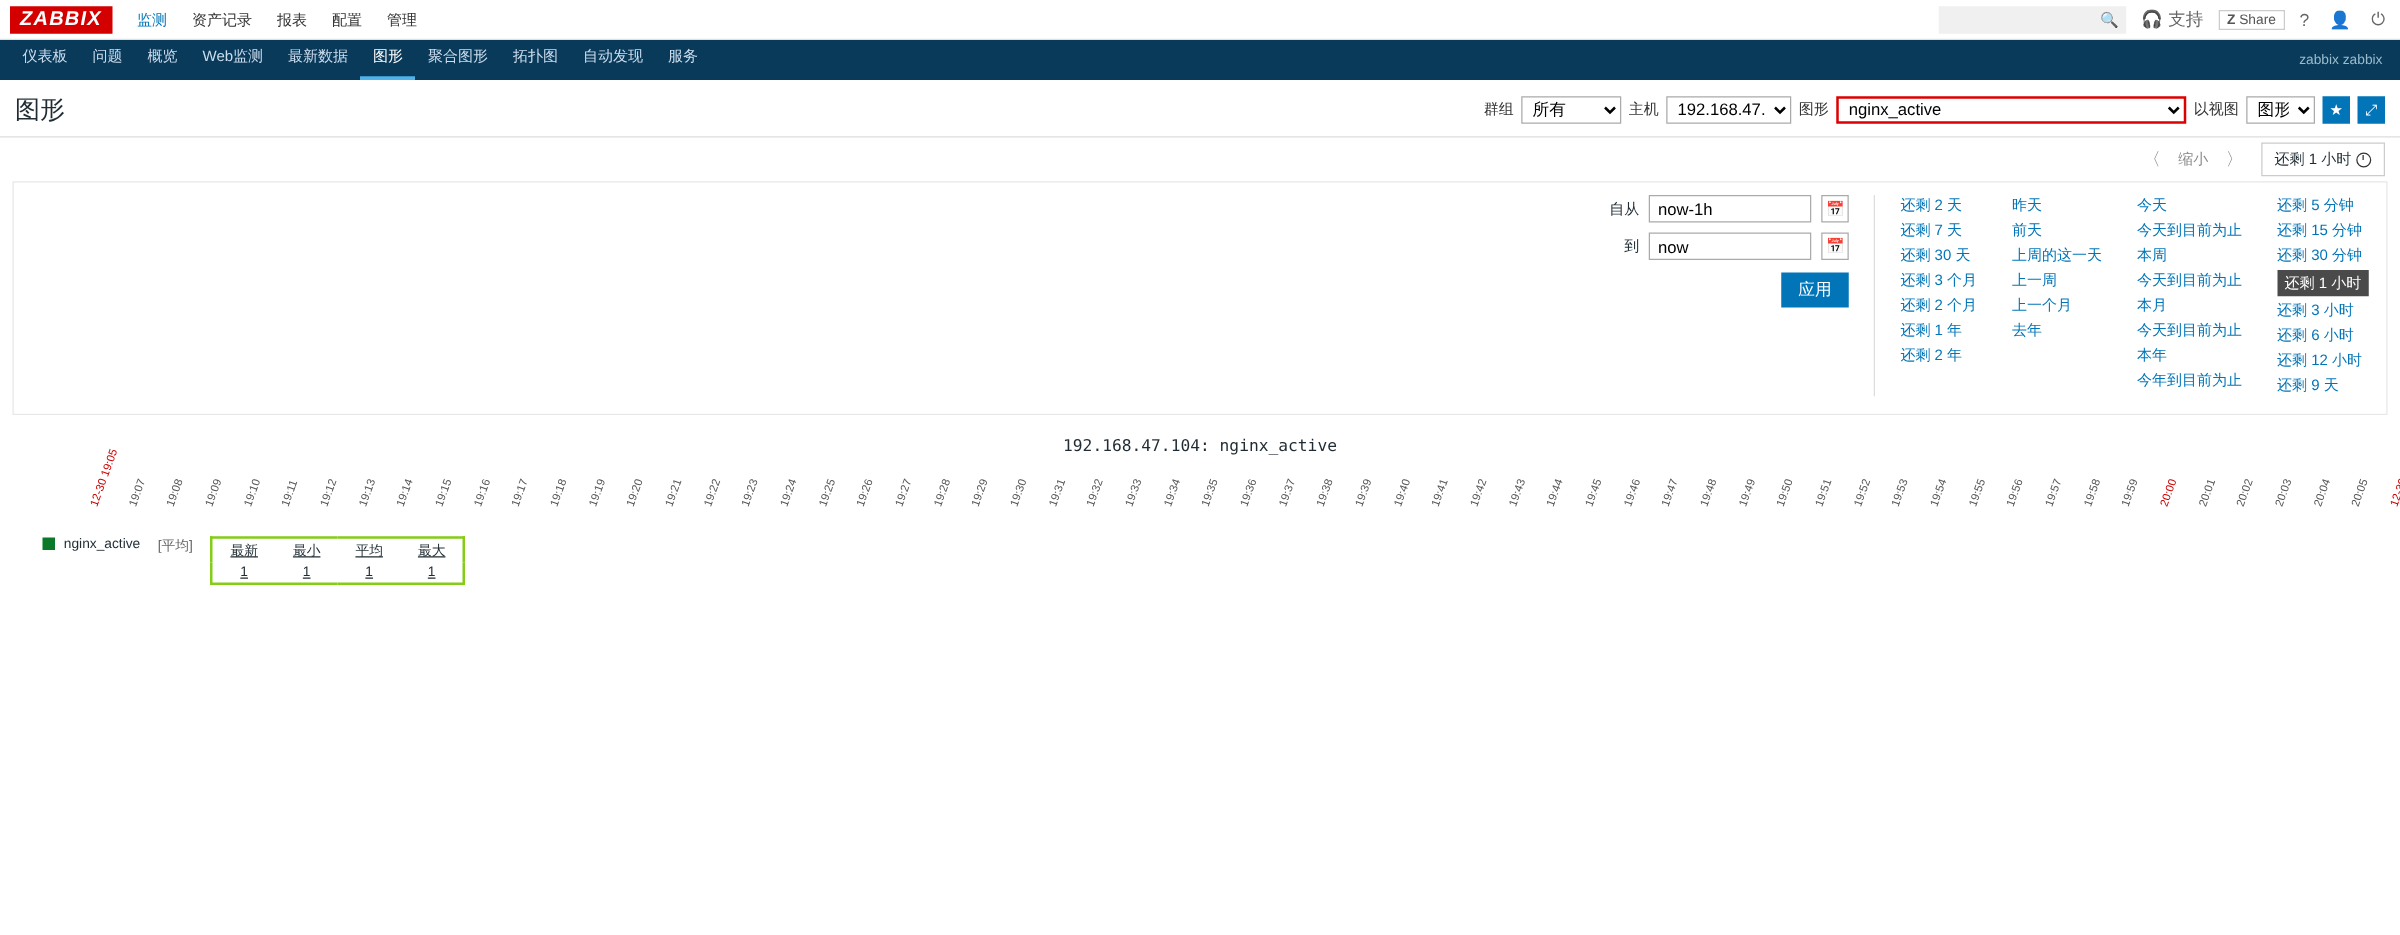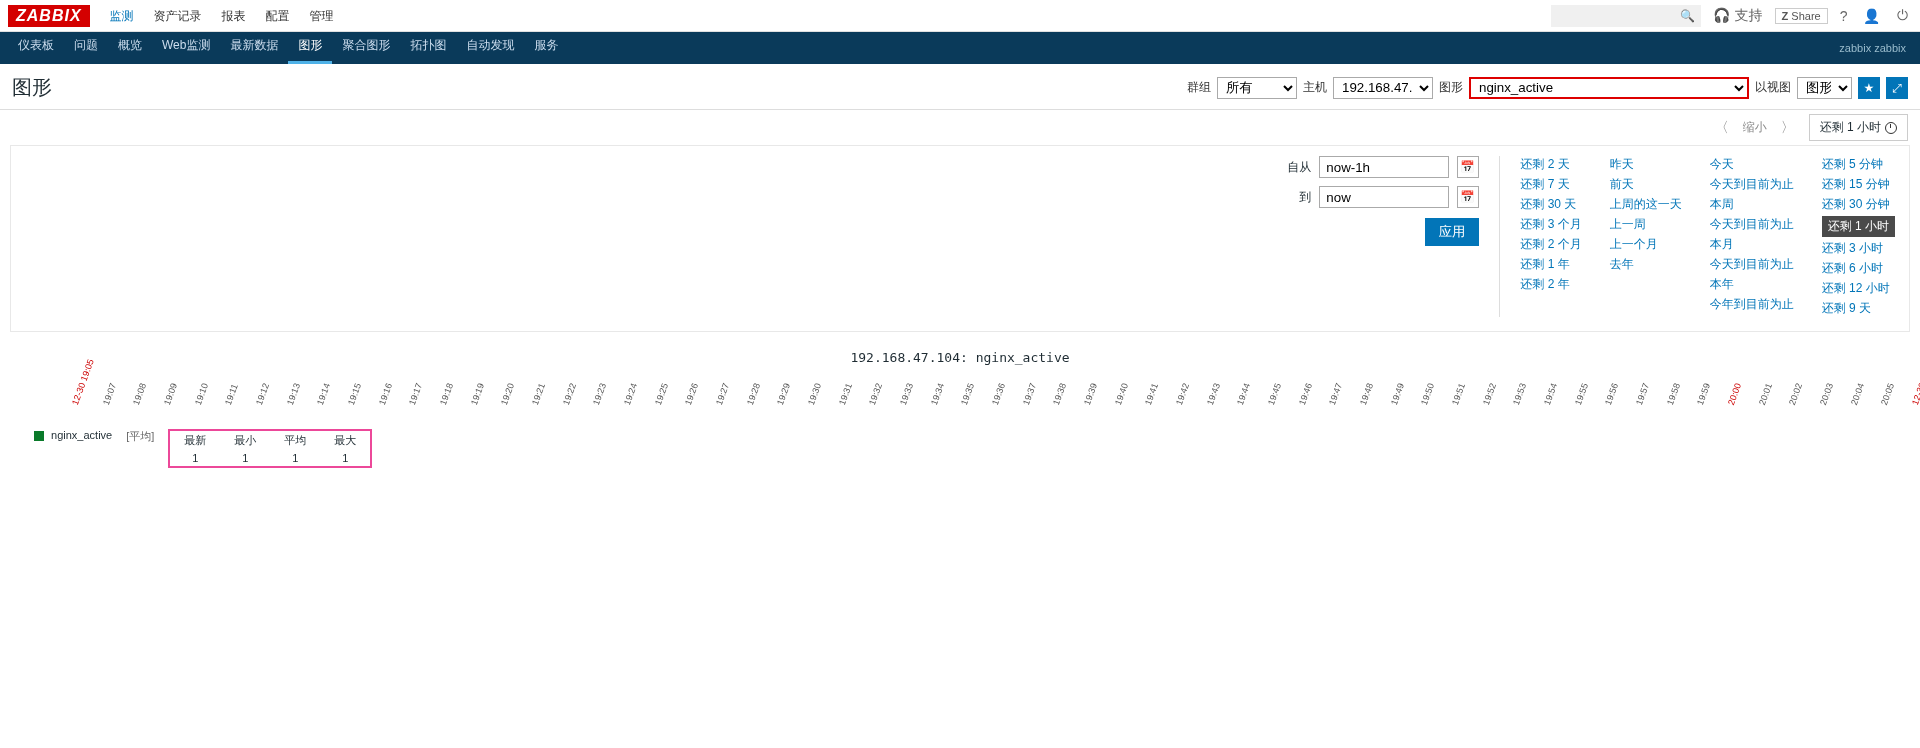--- a/index.html
+++ b/index.html
@@ -67,21 +67,21 @@
 .highlight { position: absolute; border: 3px solid #d00; }
 .dataline { position: absolute; height: 1px; background: #0a7a2a; }
 .xaxis-wrap { position: relative; margin-left: 60px; height: 44px; }
 .xaxis-wrap span { position: absolute; bottom: 0; font-size: 9px; color: #555; transform: rotate(-70deg); transform-origin: left top; white-space: nowrap; }
 .xaxis-wrap span.red { color: #c00; }
 
 
 .legend { display: flex; align-items: flex-start; gap: 14px; padding: 16px 10px 10px 24px; font-size: 11px; }
 .legend .swatch { width: 10px; height: 10px; background: #0a7a2a; display: inline-block; margin-right: 4px; vertical-align: middle; }
 .legend .avg { color: #666; }
-.legend table { border: 2px solid #ec4899; border-collapse: collapse; }
+.legend table { border: 2px solid #84cc16; border-collapse: collapse; text-decoration: underline; }
 .legend th, .legend td { padding: 2px 14px; text-align: center; font-weight: normal; }
 </style>
 </head>
 <body>
 
 <div class="topnav">
   <span class="logo">ZABBIX</span>
   <div class="menu" id="topmenu">
       <span class="active">监测</span>
       <span>资产记录</span>

